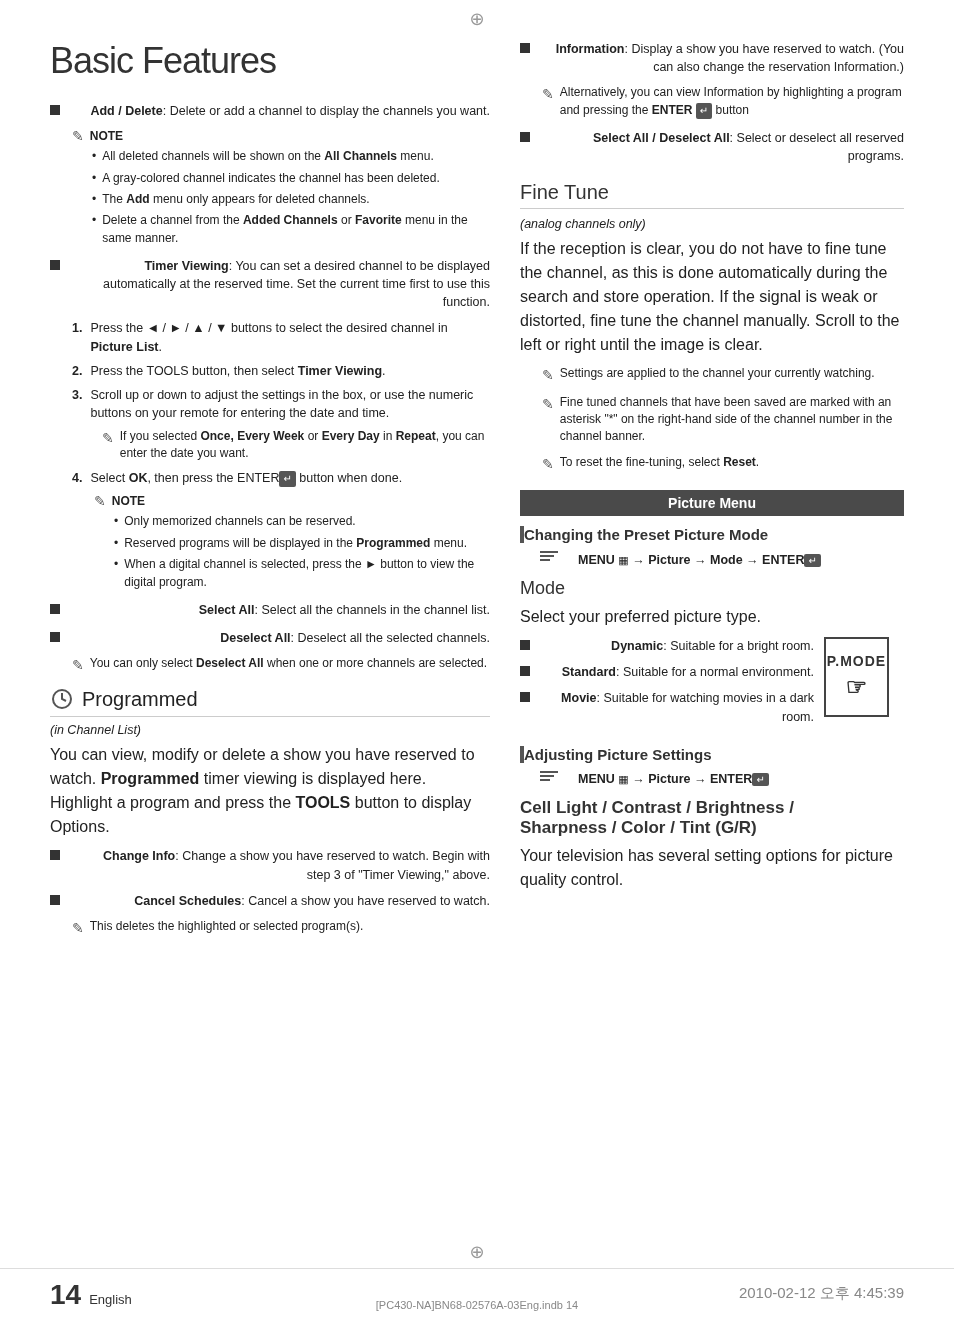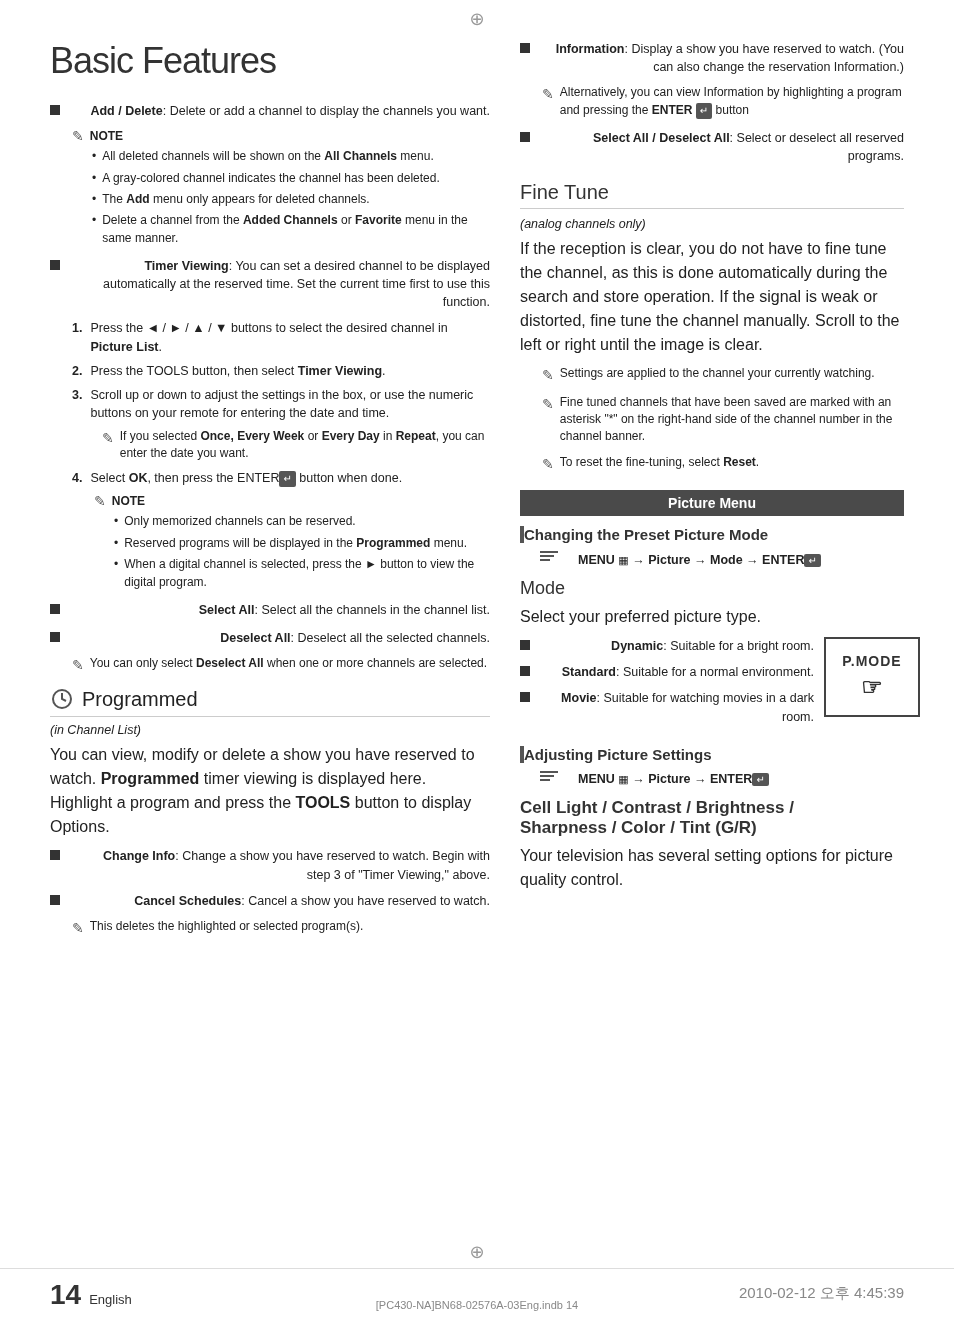--- a/index.html
+++ b/index.html
@@ -218,21 +218,21 @@
       margin-top: 6px;
     }
     .mode-text {
       flex: 1;
     }
     .pmode-img {
       width: 80px;
       flex-shrink: 0;
     }
     .pmode-box {
-      width: 96px;
+      width: 65px;
       height: 80px;
       border: 2px solid #444;
       display: flex;
       flex-direction: column;
       align-items: center;
       justify-content: center;
       font-size: 11px;
       font-weight: bold;
       color: #333;
       position: relative;

